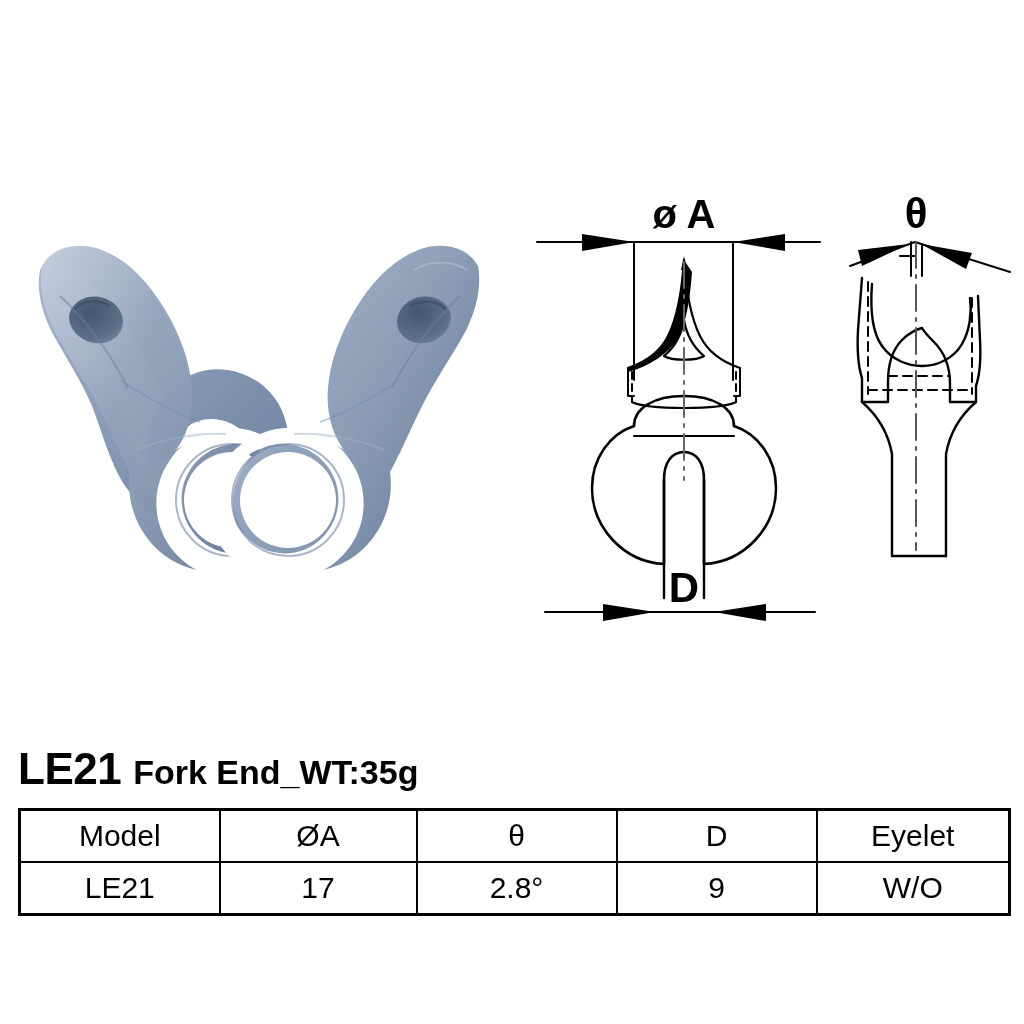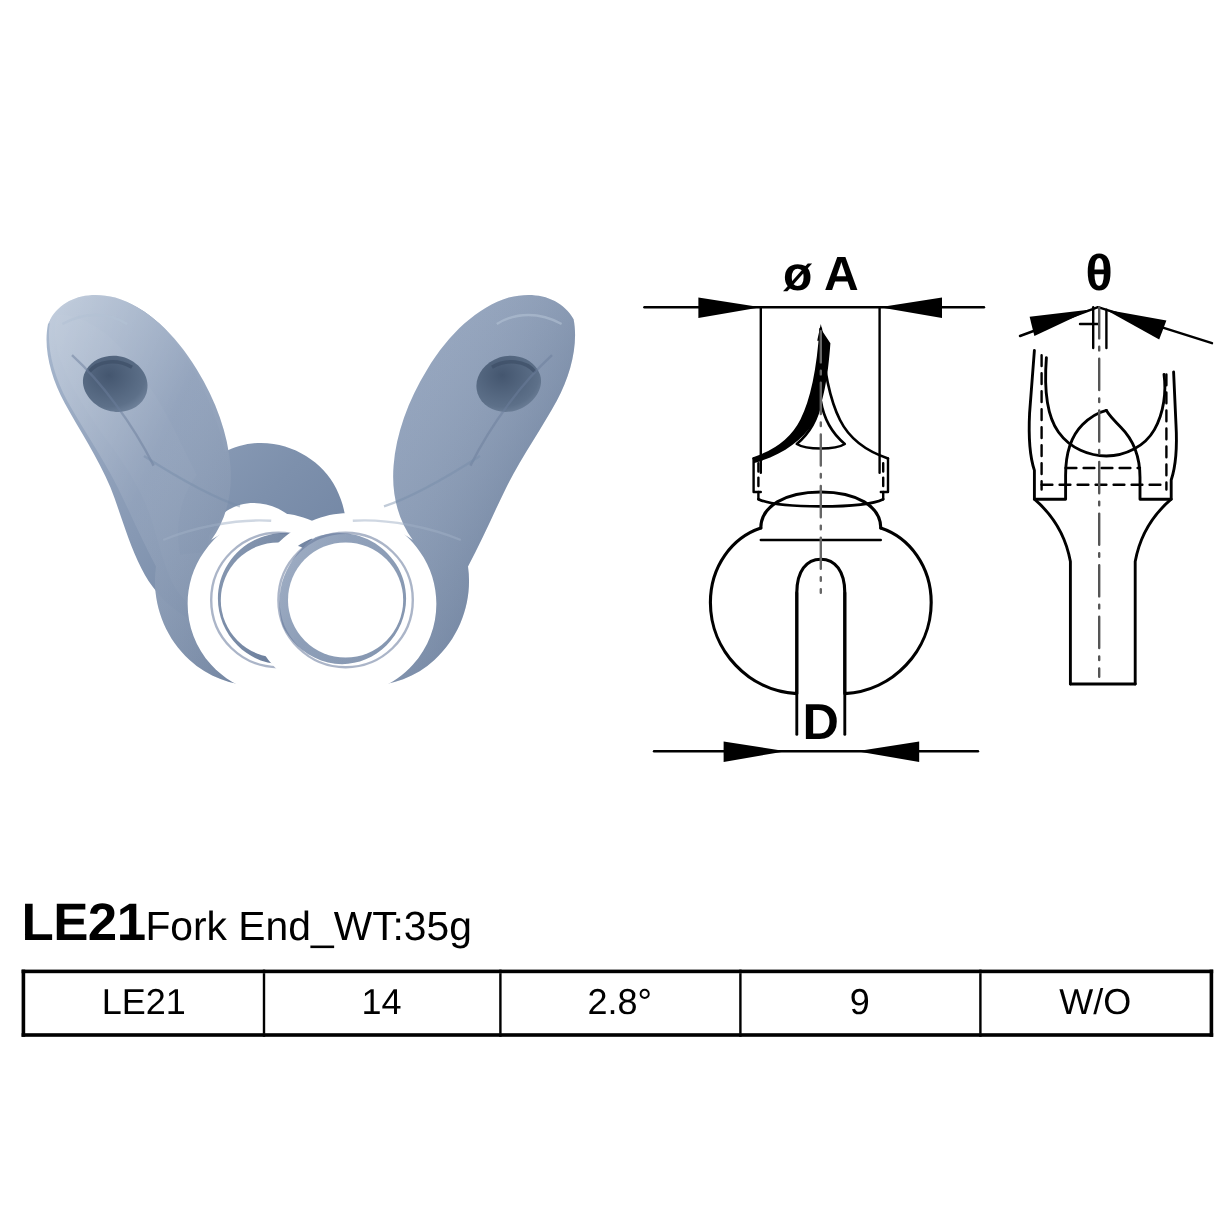--- a/index.html
+++ b/index.html
@@ -22,21 +22,21 @@
     left: 0;
     top: 200px;
     width: 520px;
     height: 400px;
   }
 
   
   #drawing-region {
     position: absolute;
     left: 510px;
-    top: 164px;
+    top: 150px;
     width: 514px;
     height: 520px;
   }
 
   
   #caption {
     position: absolute;
     left: 18px;
     top: 747px;
     height: 56px;
@@ -45,21 +45,22 @@
     white-space: nowrap;
   }
   #caption .model-code {
     font-size: 44px;
     font-weight: bold;
     letter-spacing: -0.5px;
     line-height: 1;
   }
   #caption .desc {
     font-size: 34px;
-    font-weight: normal;
+    font-weight: bold;
+    margin-left: 12px;
     line-height: 1;
   }
 
   
   #spec-table {
     position: absolute;
     left: 18px;
     top: 808px;
     width: 990px;
     border-collapse: collapse;
@@ -432,20 +433,27 @@
 <table id="spec-table">
   <colgroup>
     <col class="c0">
       <col class="c1">
       <col class="c2">
       <col class="c3">
       <col class="c4">
   </colgroup>
   <tbody>
     <tr>
+      <td>Model</td>
+      <td>ØA</td>
+      <td>θ</td>
+      <td>D</td>
+      <td>Eyelet</td>
+    </tr>
+    <tr>
       <td>LE21</td>
-      <td>14</td>
+      <td>17</td>
       <td>2.8°</td>
       <td>9</td>
       <td>W/O</td>
     </tr>
   </tbody>
 </table>
 
 </body></html>

